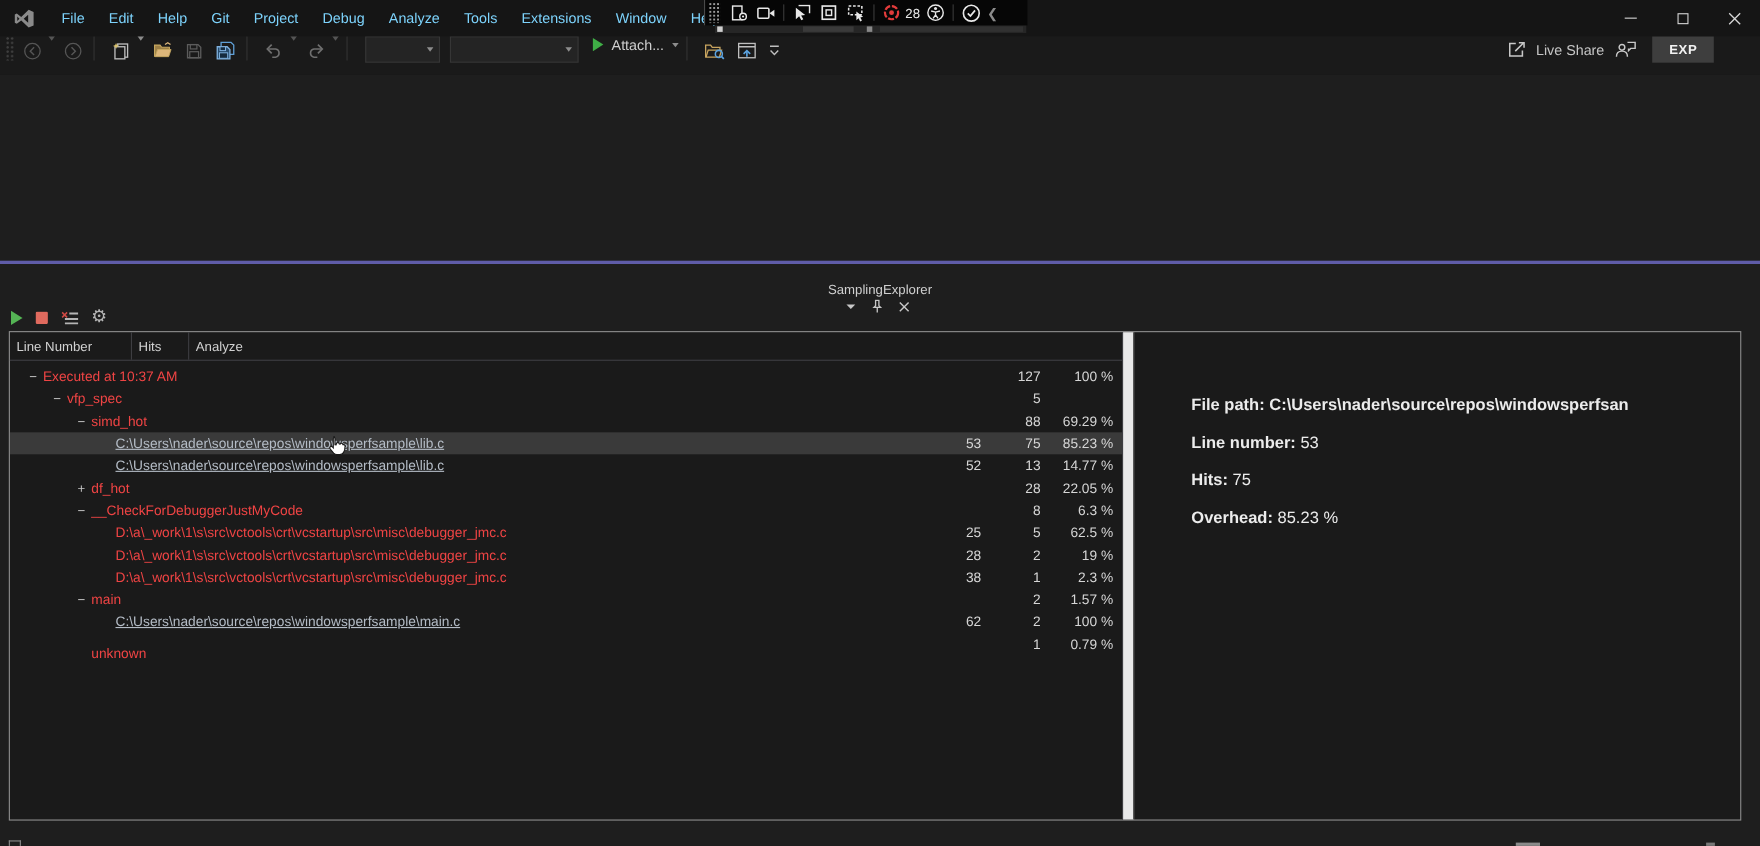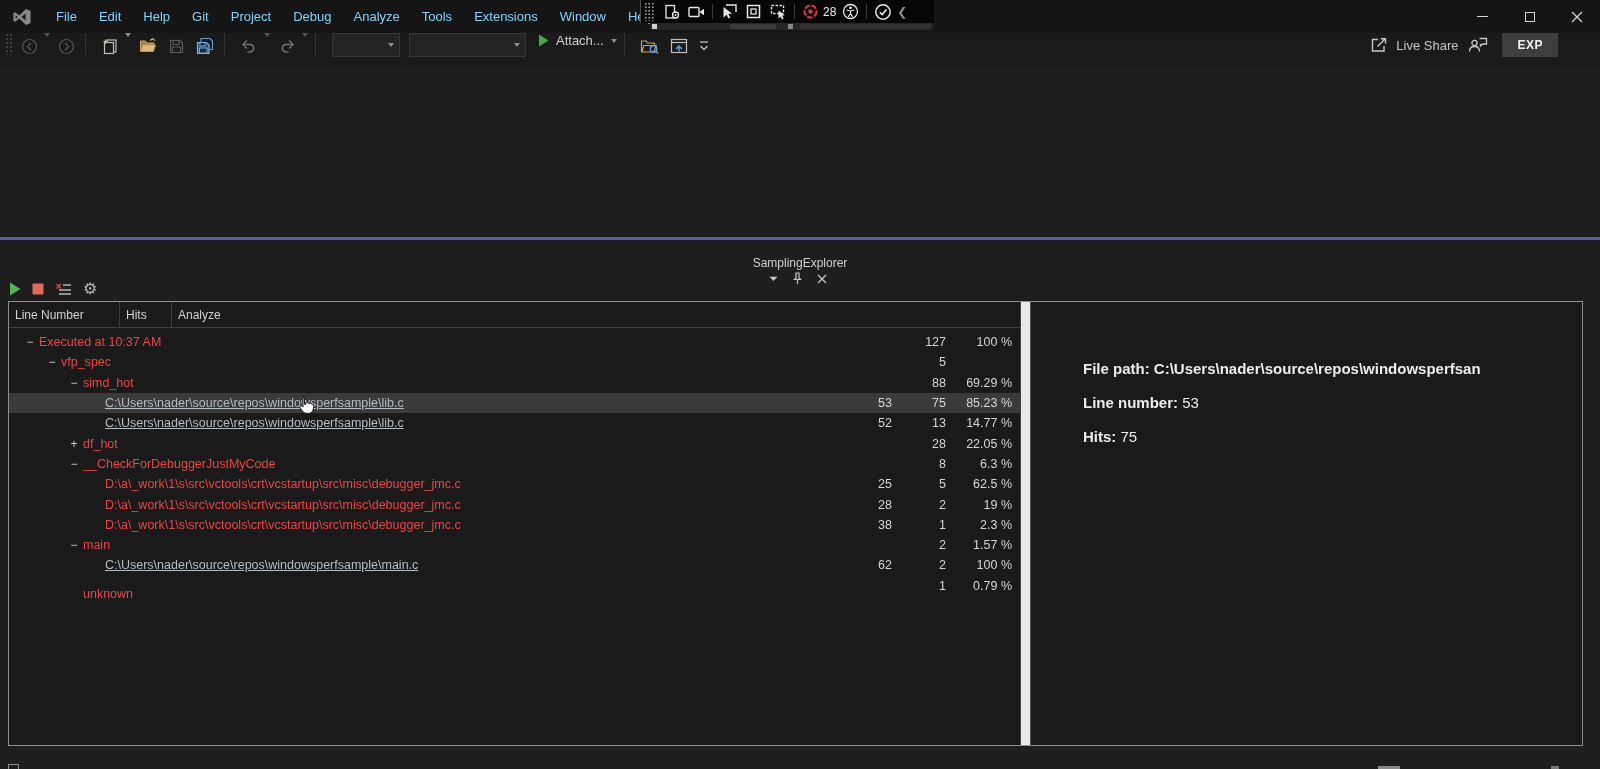--- a/index.html
+++ b/index.html
@@ -475,20 +475,24 @@
         <span>C:\Users\nader\source\repos\windowsperfsan</span>
       </div>
       <div class="detail-line">
         <b>Line number:</b>
         <span>53</span>
       </div>
       <div class="detail-line">
         <b>Hits:</b>
         <span>75</span>
       </div>
+      <div class="detail-line">
+        <b>Overhead:</b>
+        <span>85.23 %</span>
+      </div>
     </div>
   </div>
 </div>
 
 <div class="bottom-icon"></div>
 <div class="bottom-mark1"></div>
 <div class="bottom-mark2"></div>
 
 <svg class="cursor" viewBox="0 0 24 26">
   <path d="M9 3.2 c0.9 0 1.5 0.7 1.5 1.6 v5.6 l1 0.1 0.3 -1.1 c0.2 -0.8 0.9 -1.2 1.6 -1 0.6 0.1 1 0.6 1.1 1.3 l0.7 0.1 c0.2 -0.6 0.8 -0.9 1.4 -0.8 0.6 0.1 1 0.6 1.1 1.2 h0.7 c0.8 0 1.3 0.6 1.3 1.3 0 2.8 -0.6 4.6 -1.5 6 -0.7 1.1 -1.8 1.8 -3.4 1.8 h-2.5 c-1.2 0 -2.2 -0.5 -3 -1.4 l-3.2 -3.9 c-0.5 -0.6 -0.4 -1.3 0.1 -1.8 0.5 -0.5 1.3 -0.5 1.9 0 l0.9 0.9 V4.8 c0 -0.9 0.6 -1.6 1.5 -1.6 z" fill="#ffffff" stroke="#1a1a1a" stroke-width="1"></path>

